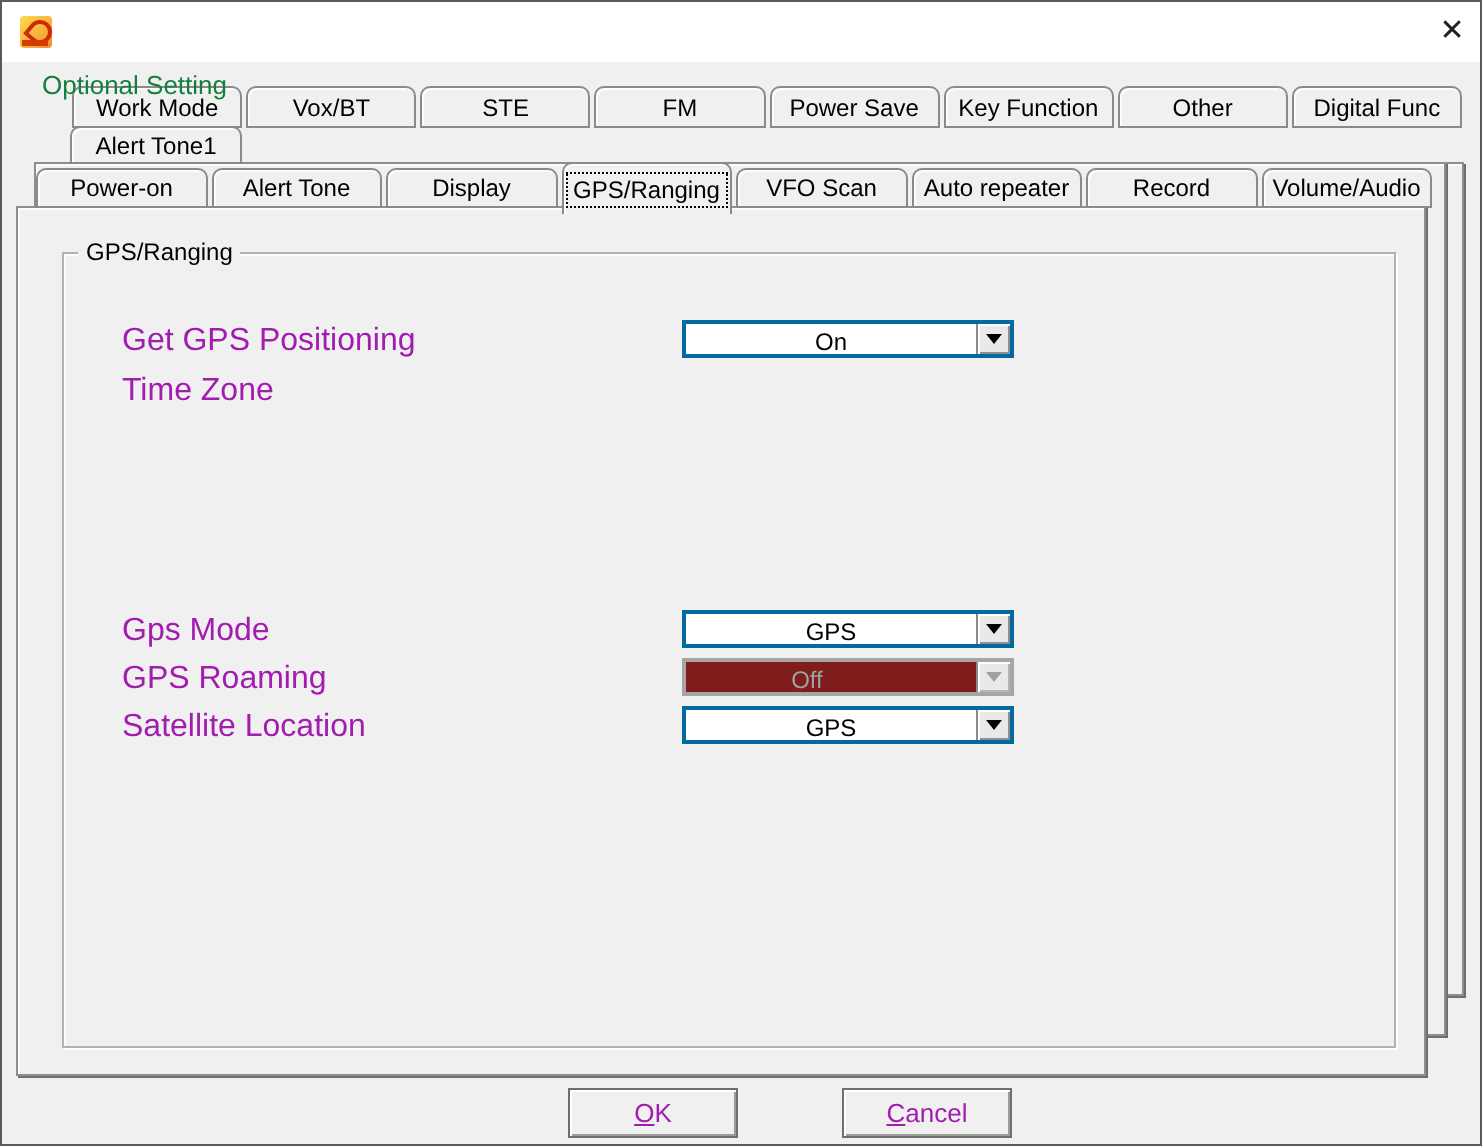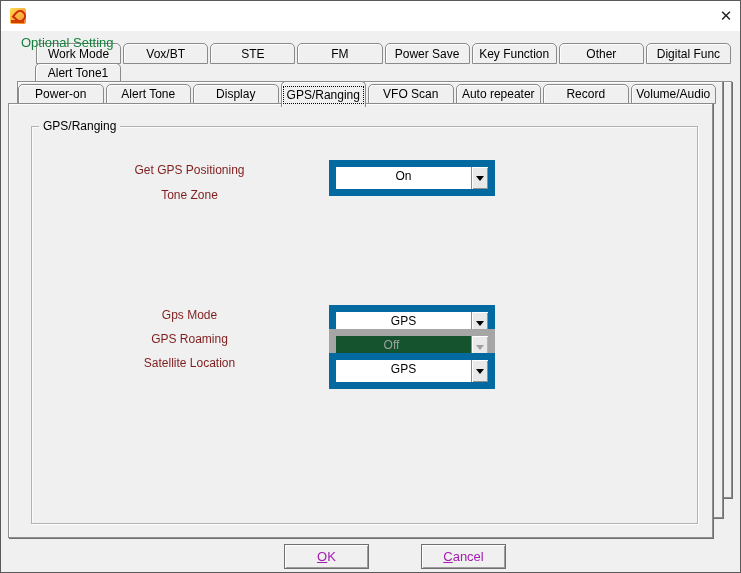--- a/index.html
+++ b/index.html
@@ -43,32 +43,32 @@
 
   
   .groupbox { position:absolute; left:30px; top:125px; width:667px; height:398px; z-index:4;
               border:1px solid #b2b2b2;
               box-shadow: inset 1px 1px 0 rgba(255,255,255,.75), 1px 1px 0 rgba(255,255,255,.9); }
   .group-title { position:absolute; left:38px; top:118px; z-index:5; background:#f0f0f0;
                  padding:0 4px; font-size:12px; color:#000; }
 
   
   .field { position:absolute; left:0; height:21px; width:100%; z-index:6; }
-  .field-label { position:absolute; left:60px; width:257px; text-align:center; font-size:12px;
-                 line-height:21px; color:#7f1d1d; }
-  .combo { position:absolute; left:328px; width:166px; height:36px; background:#fff;
-           border:7px solid #0369a1; display:flex; cursor:default; }
+  .field-label { position:absolute; left:60px; width:257px; text-align:left; font-size:16px;
+                 line-height:21px; color:#a21caf; }
+  .combo { position:absolute; left:340px; width:166px; height:19px; background:#fff;
+           border:2px solid #0369a1; display:flex; cursor:default; }
   .combo-value { flex:1; text-align:center; font-size:12px; line-height:19px; color:#000;
                  overflow:hidden; }
   .combo-btn { width:17px; background:#e9e9e9; border-left:1px solid #8c8c8c;
                box-shadow: inset 1px 1px 0 #ffffff, inset -1px -1px 0 #8f8f8f;
                display:flex; align-items:center; justify-content:center; }
   .combo-arrow { width:0; height:0; border-left:4px solid transparent;
                  border-right:4px solid transparent; border-top:5px solid #000; }
-  .combo.disabled { border-color:#a6a6a6; background:#14532d;gap:24px; }
+  .combo.disabled { border-color:#a6a6a6; background:#7f1d1d;gap:24px; }
   .combo.disabled .combo-value { color:#a0a0a0; }
   .combo.disabled .combo-btn { box-shadow: inset 1px 1px 0 #fff, inset -1px -1px 0 #b5b5b5; }
   .combo.disabled .combo-arrow { border-top-color:#a0a0a0; }
 
   
   .pushbtn { position:absolute; top:543px; width:85px; height:25px; background:#f0f0f0;
              border:1px solid #6f6f6f; box-shadow: inset 1px 1px 0 #ffffff, inset -1px -1px 0 #9c9c9c;
              font-size:13px; color:#a21caf; text-align:center; line-height:23px; z-index:6;
              cursor:default; font-family:"Liberation Sans", sans-serif; }
   .pushbtn u { text-decoration:underline; }
@@ -155,21 +155,21 @@
       <div class="field" style="top: 159px;">
         <span class="field-label">Get GPS Positioning</span>
         <div class="combo">
           <span class="combo-value">On</span>
           <span class="combo-btn">
             <span class="combo-arrow"></span>
           </span>
         </div>
       </div>
       <div class="field" style="top: 184px;">
-        <span class="field-label">Tone Zone</span>
+        <span class="field-label">Time Zone</span>
       </div>
       <div class="field" style="top: 304px;">
         <span class="field-label">Gps Mode</span>
         <div class="combo">
           <span class="combo-value">GPS</span>
           <span class="combo-btn">
             <span class="combo-arrow"></span>
           </span>
         </div>
       </div>

